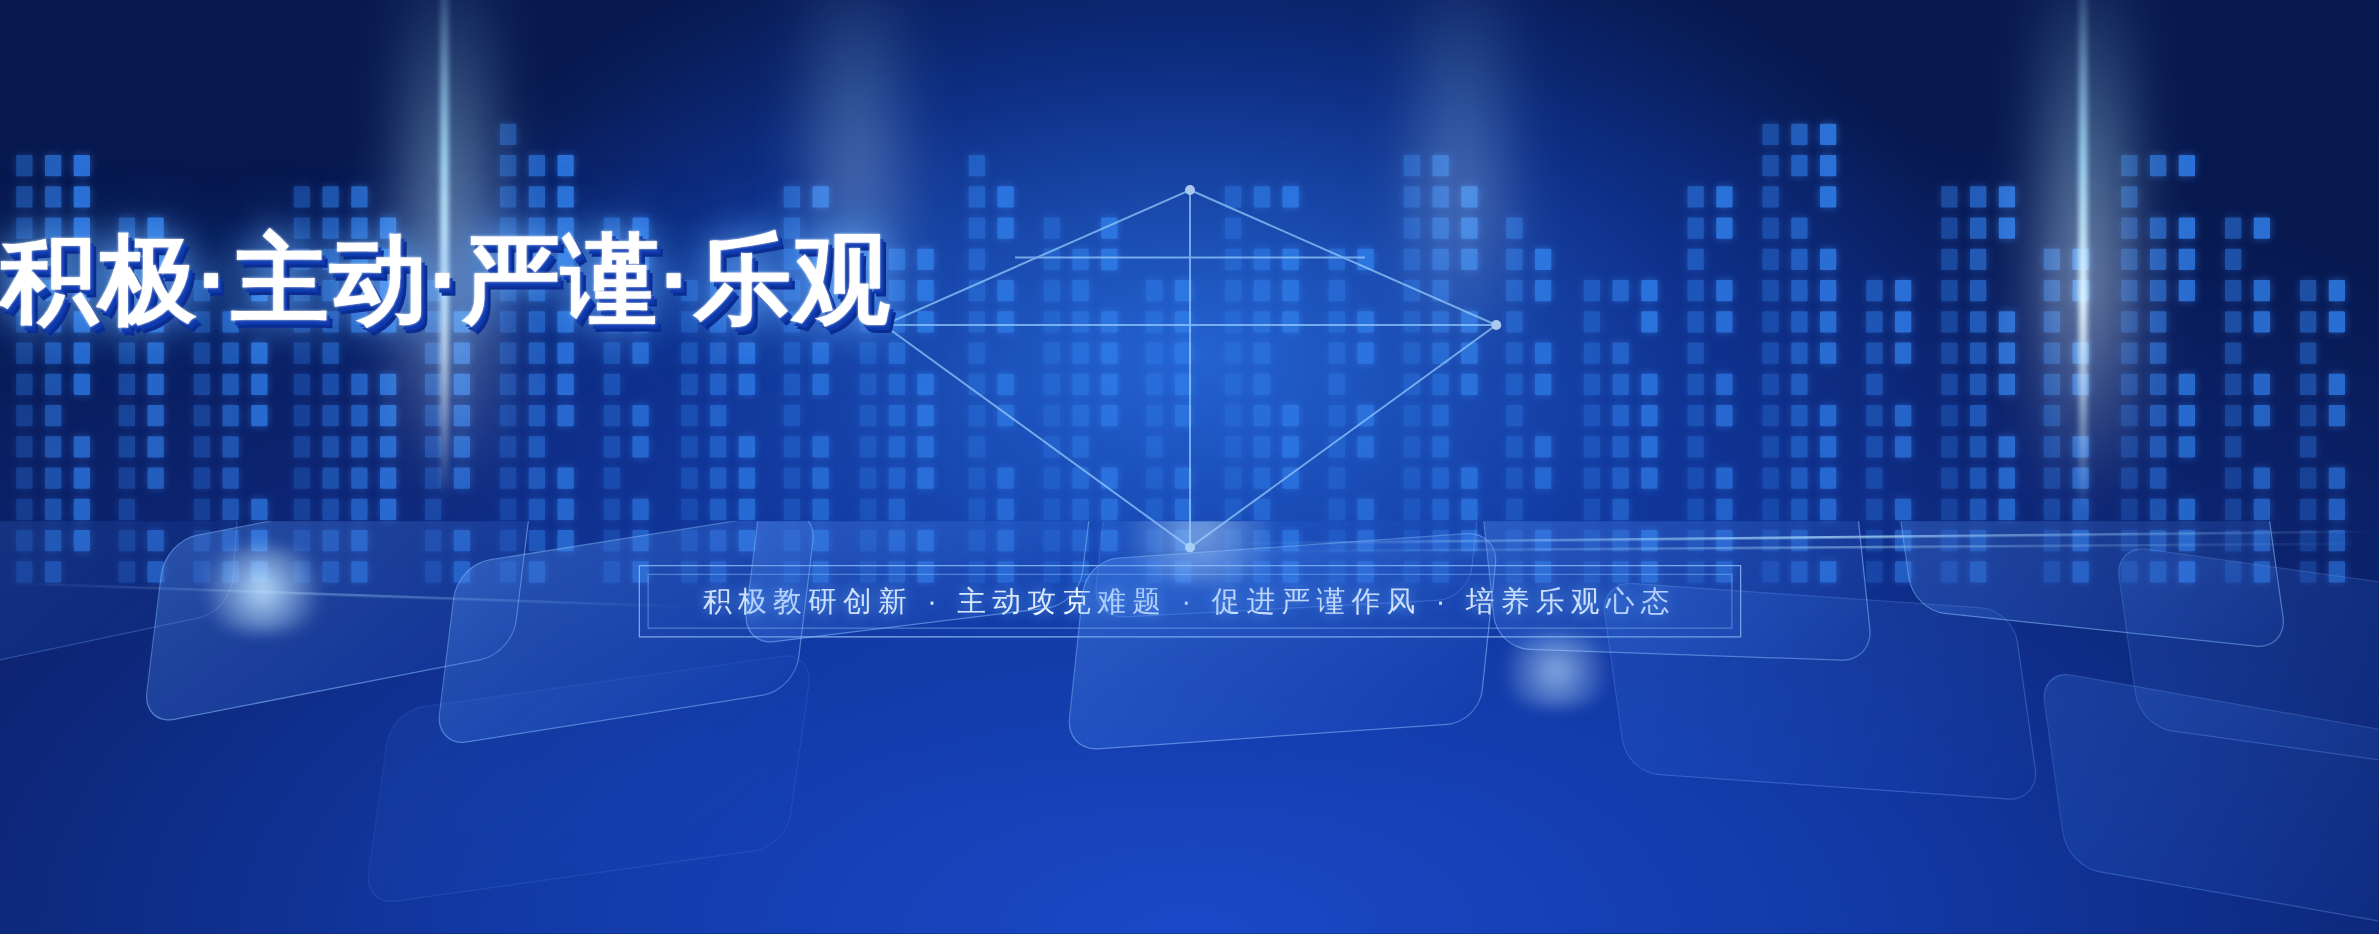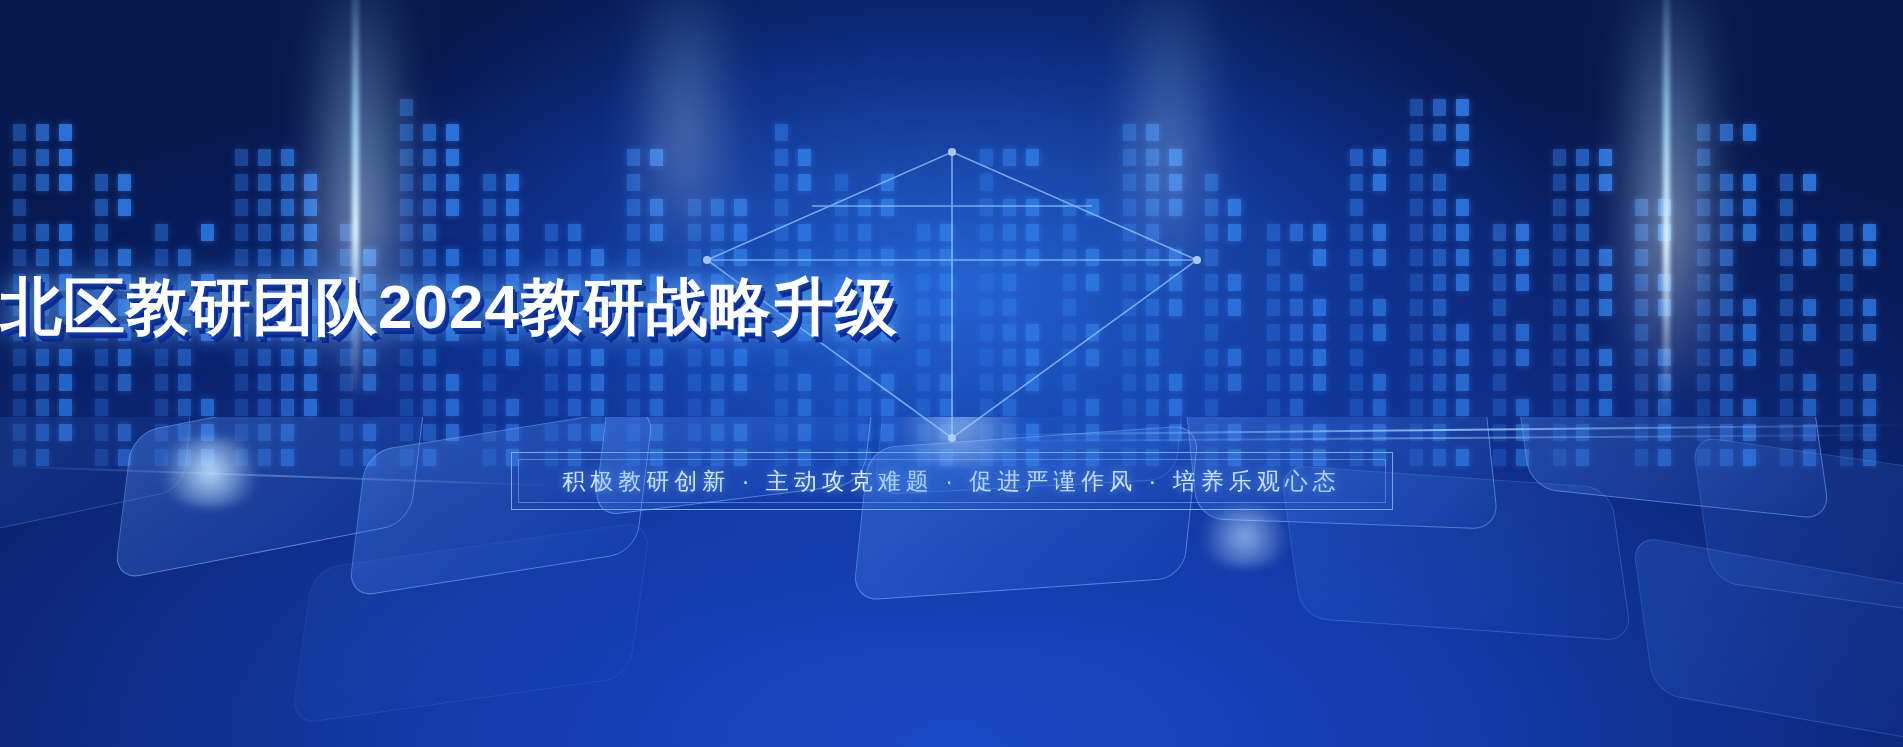--- a/index.html
+++ b/index.html
@@ -947,21 +947,21 @@
       <path d="M120 66 L400 66"></path>
     </g>
     <g fill="#cfe9ff">
       <circle cx="260" cy="12" r="4"></circle>
       <circle cx="505" cy="120" r="4"></circle>
       <circle cx="15" cy="120" r="4"></circle>
       <circle cx="260" cy="298" r="4"></circle>
     </g>
   </svg>
 
-  <div class="title2">北区教研团队2024教研战略升级</div>
+  <div class="title1">积极·主动·严谨·乐观</div>
 
   <div class="subbar">
     <div class="subtext">积极教研创新 · 主动攻克难题 · 促进严谨作风 · 培养乐观心态</div>
   </div>
 
   <div class="floor">
     <div class="streak" style="left:980px;top:12px;width:930px;transform:rotate(-0.6deg);opacity:.85;"></div>
     <div class="streak" style="left:1000px;top:20px;width:900px;transform:rotate(-0.4deg);opacity:.5;"></div>
     <div class="streak" style="left:0px;top:58px;width:560px;transform:rotate(2deg);opacity:.4;"></div>
 

